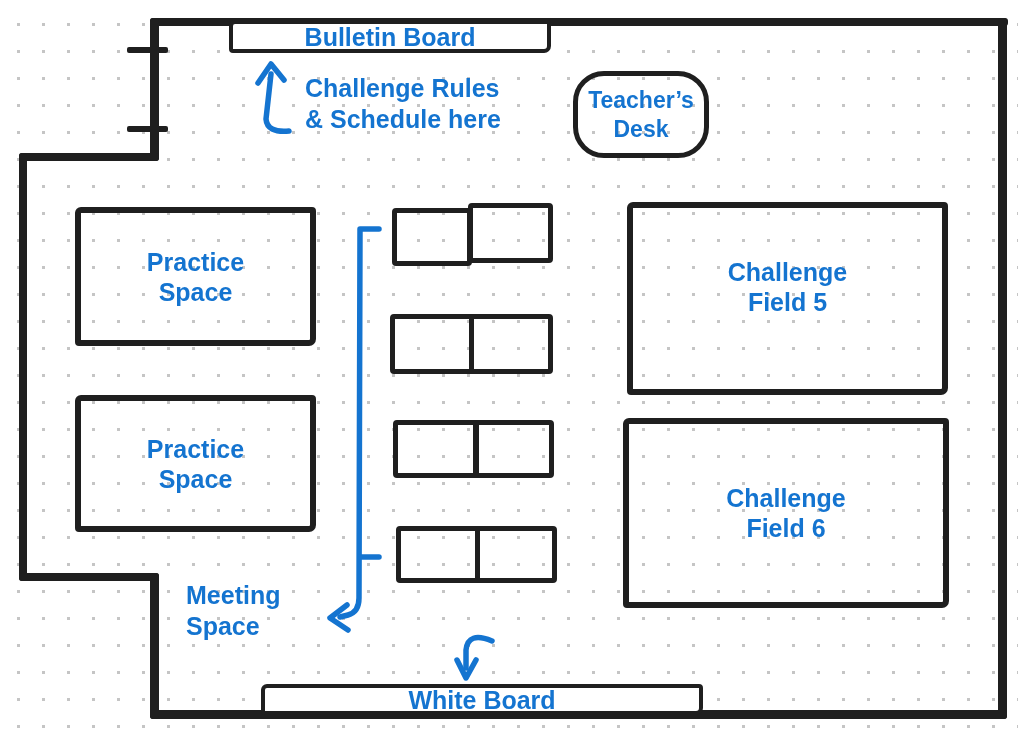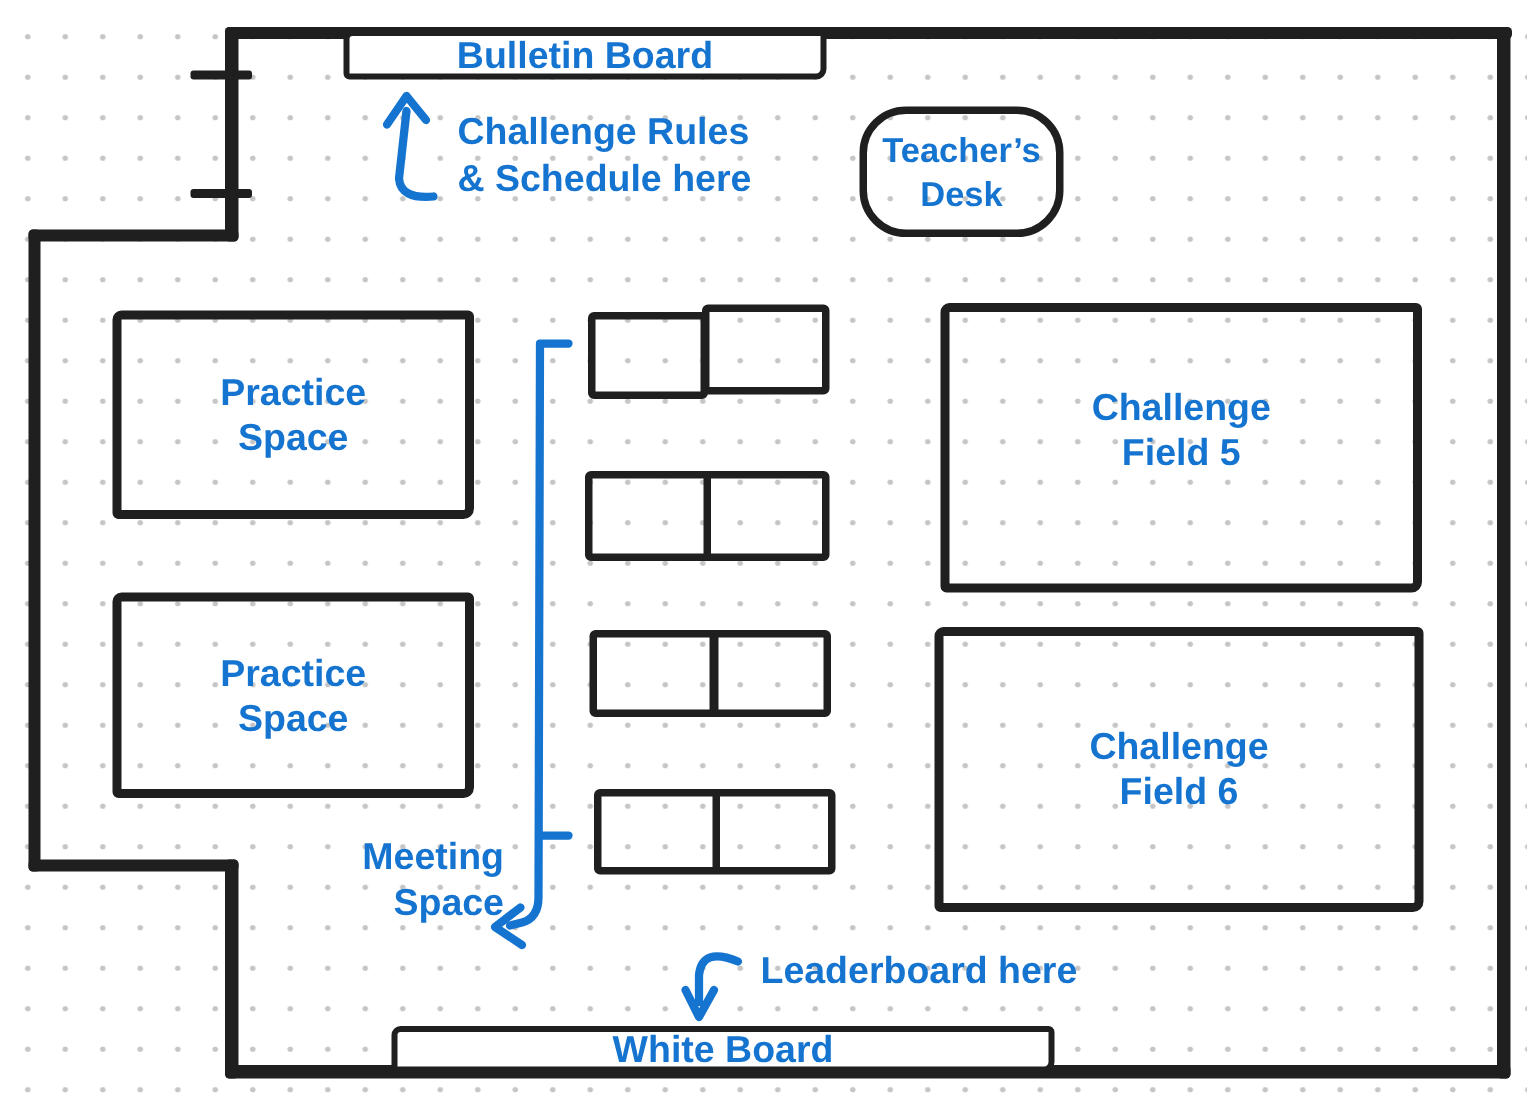--- a/index.html
+++ b/index.html
@@ -111,26 +111,25 @@
   </div>
   <div class="box mt" style="left:396px;top:526px;width:161px;height:57px;">
     <div class="divider" style="left:74px;"></div>
   </div>
 
   <div class="annot" style="left:305px;top:73px;">
     <div>Challenge Rules</div>
     <div>&amp; Schedule here</div>
   </div>
 
-  <div class="annot" style="left:186px;top:556px;width:150px;text-align:right;">
+  <div class="annot" style="left:186px;top:580px;width:150px;text-align:left;">
     <div>Meeting</div>
     <div>Space</div>
   </div>
 
-  <div class="annot" style="left:507px;top:632px;">Leaderboard here</div>
 
   <svg class="overlay" width="1018" height="736">
     <g>
       <path d="M289,131 Q267,133 266,119 L271,74"></path>
       <path d="M258,83 L271,64 L284,80"></path>
     </g>
     <g>
       <path d="M379,229 L360,229 L359,598 Q359,612 348,615 L340,617"></path>
       <path d="M379,557 L360,557"></path>
       <path d="M347,605 L330,618 L348,630"></path>

